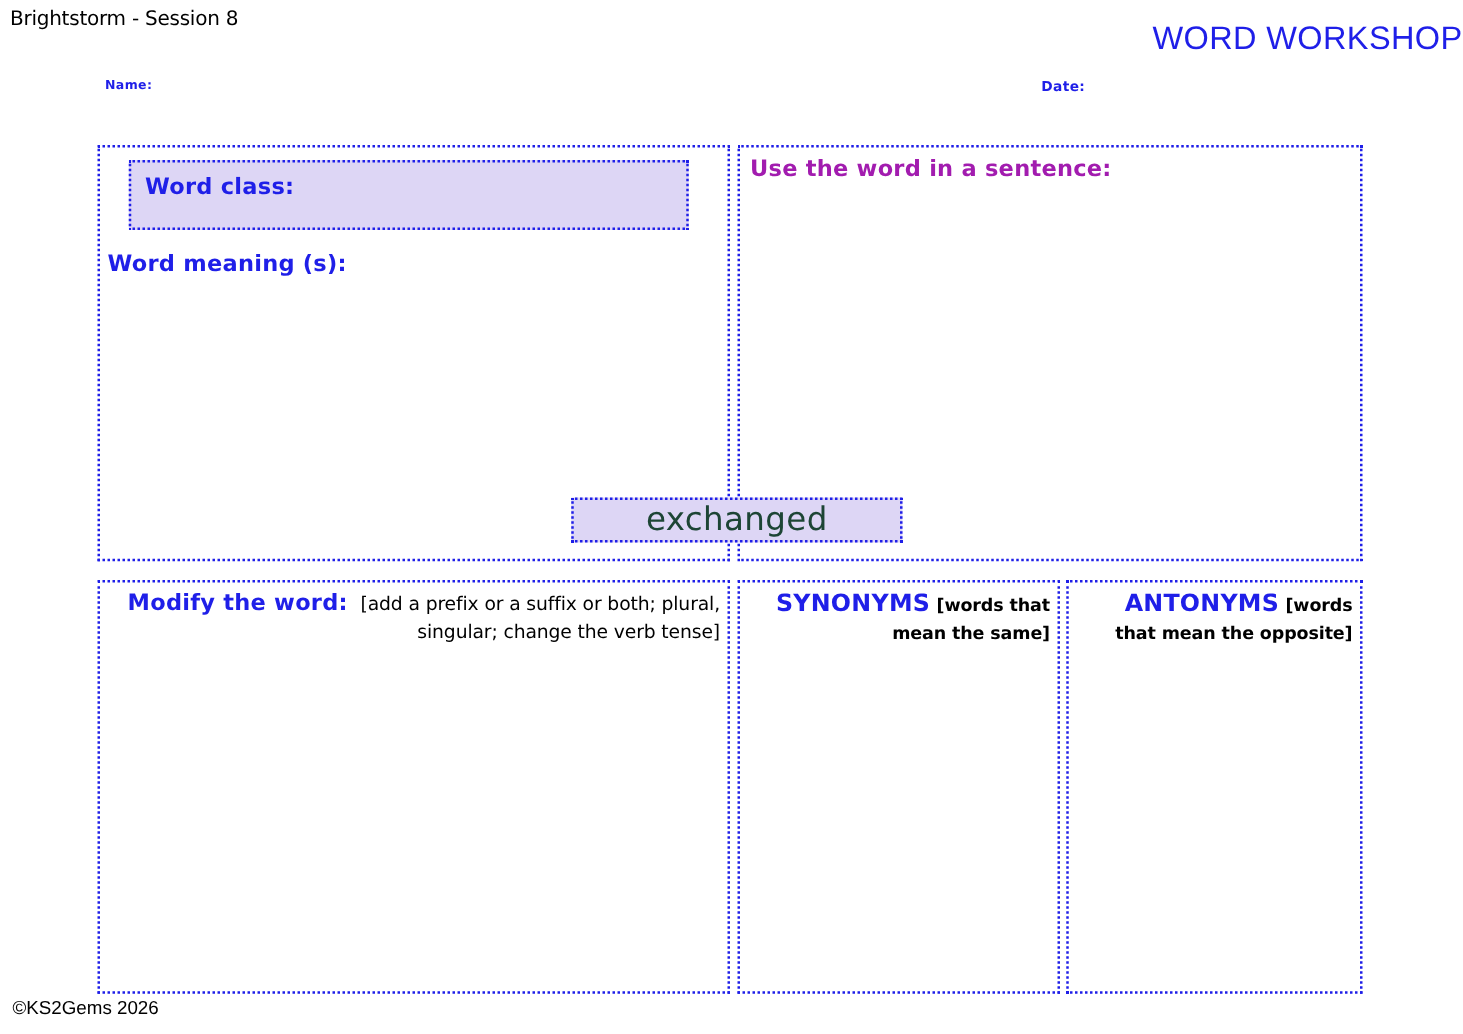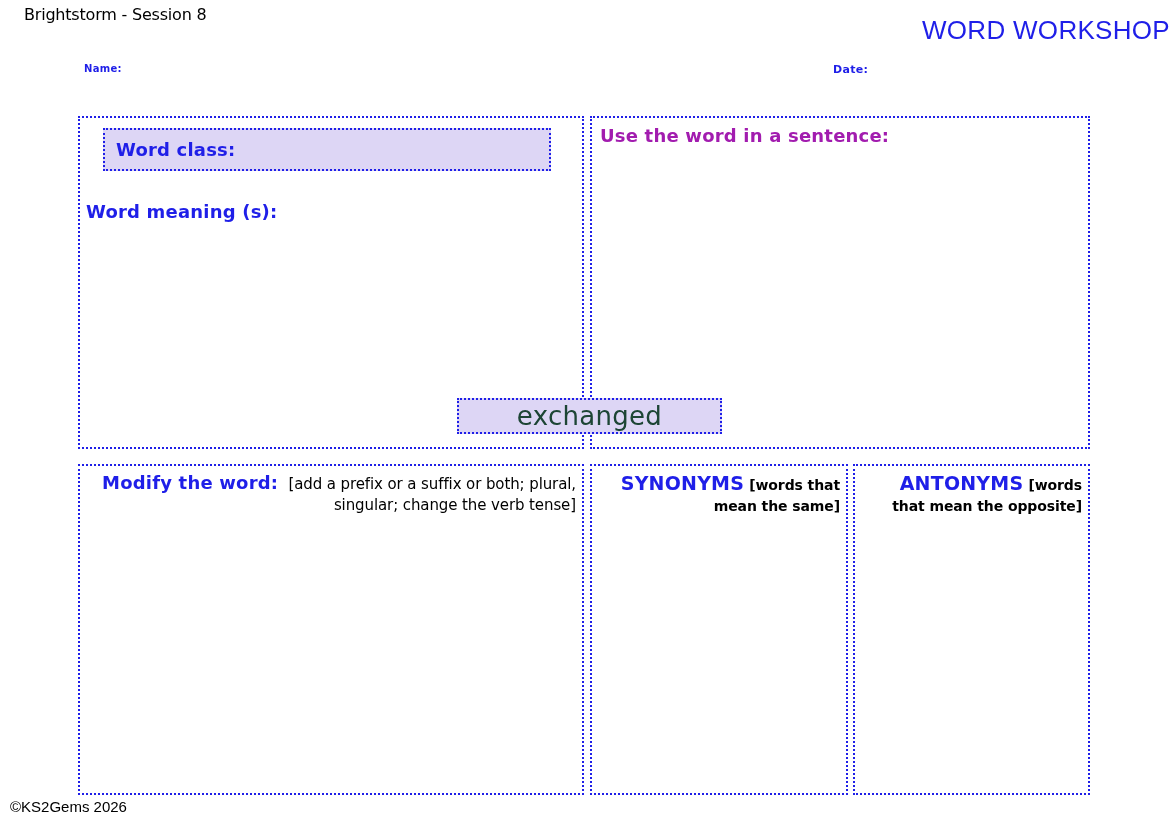--- a/index.html
+++ b/index.html
@@ -20,21 +20,21 @@
   
   .abs { position: absolute; }
 
   .comic {
     font-family: "DejaVu Sans", sans-serif;
     font-weight: bold;
   }
 
   
   #session-label {
-    left: 24px;
+    left: 8px;
     top: 5px;
     font-family: "DejaVu Sans", sans-serif;
     font-size: 16px;
     font-weight: normal;
     color: #000000;
     letter-spacing: -0.2px;
     white-space: nowrap;
   }
 
   #page-title {
@@ -94,21 +94,21 @@
     left: 78px;
     top: 116px;
     width: 506px;
     height: 333px;
   }
 
   #word-class-box {
     left: 103px;
     top: 128px;
     width: 448px;
-    height: 43px;
+    height: 56px;
   }
 
   #word-class-label {
     position: absolute;
     left: 11px;
     top: 9px;
     font-size: 18px;
     font-weight: bold;
     color: #1f1fe8;
     letter-spacing: 0.2px;

